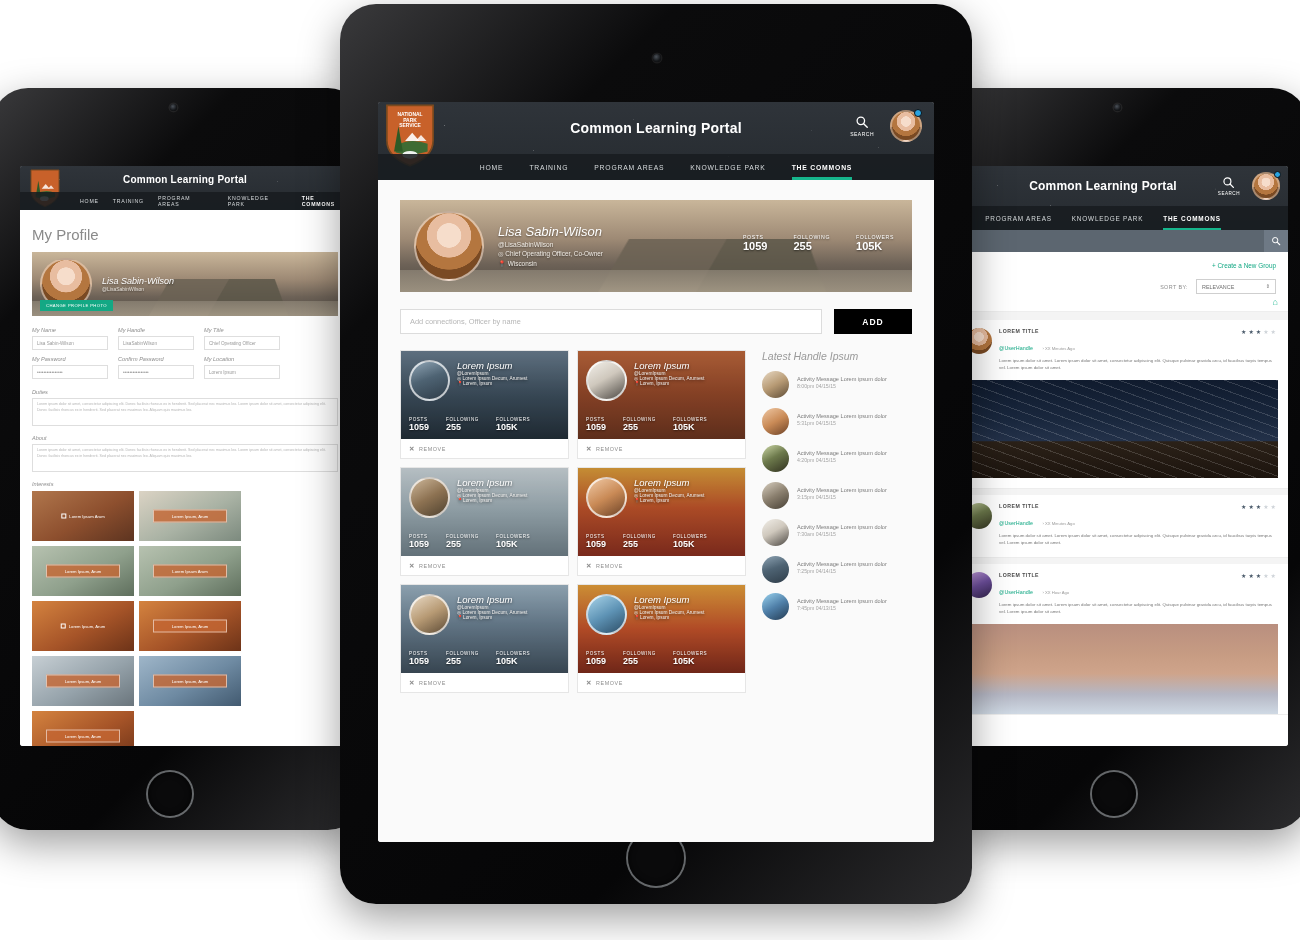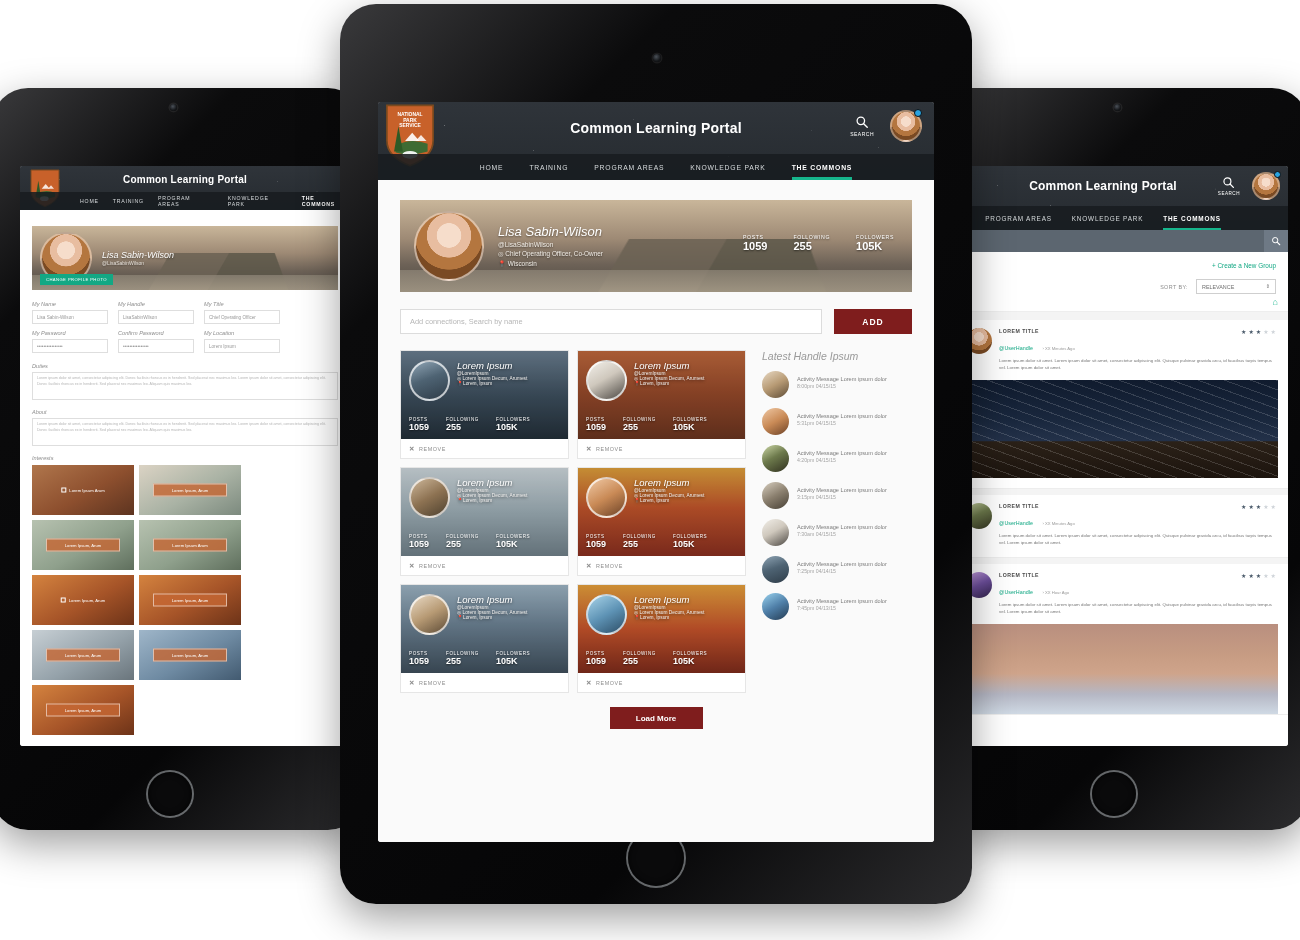--- a/index.html
+++ b/index.html
@@ -74,21 +74,21 @@
     text-shadow:0 1px 2px rgba(0,0,0,.45); }
   .banner-sub { color:#f0ece6; text-shadow:0 1px 2px rgba(0,0,0,.5); }
   .stats { position:absolute; display:flex; color:#fff; text-align:left; }
   .stat .k { letter-spacing:.6px; text-shadow:0 1px 2px rgba(0,0,0,.5); }
   .stat .v { font-weight:bold; text-shadow:0 1px 2px rgba(0,0,0,.5); }
 
   
   .add-row { display:flex; }
   .add-input { flex:1; background:#fff; border:1px solid #dcdcdc; color:#b6b6b6;
     display:flex; align-items:center; }
-  .btn-green { background:#7f1d1d; color:#fff; border:none; font-weight:bold;
+  .btn-green { background:#000000; color:#fff; border:none; font-weight:bold;
     letter-spacing:1px; display:flex; align-items:center; justify-content:center; cursor:pointer;}
 
   
   .conn-grid { display:flex; flex-wrap:wrap; }
   .conn-card { background:#fff; border:1px solid #e6e6e6; }
   .conn-top { position:relative; overflow:hidden; }
   .conn-top .veil { position:absolute; inset:0; background:rgba(0,0,0,.12); }
   .conn-head { position:relative; display:flex; align-items:flex-start; }
   .conn-ava { border-radius:50%; overflow:hidden; flex:0 0 auto; }
   .conn-name { color:#fff; font-style:italic; text-shadow:0 1px 3px rgba(0,0,0,.55); }
@@ -192,20 +192,21 @@
         <div class="navbar" style="height:18px; gap:14px; padding-left:60px;">
           <a href="#" style="font-size:5.2px;">HOME</a>
           <a href="#" style="font-size:5.2px;">TRAINING</a>
           <a href="#" style="font-size:5.2px;">PROGRAM AREAS</a>
           <a href="#" style="font-size:5.2px;">KNOWLEDGE PARK</a>
           <a href="#" class="active" style="font-size:5.2px;">THE COMMONS</a>
         </div>
       </div>
 
       <div class="page" style="background:#fff; padding:16px 12px 0 12px;">
+        <div class="page-title" style="font-size:15px; margin-bottom:9px;">My Profile</div>
 
         <div class="banner" style="height:64px;">
           <div class="mt"></div>
           <div class="water"></div>
           <div class="banner-inner" style="padding-left:8px;">
             <div class="banner-ava ph-lisa" style="width:52px;height:52px;border:2px solid rgba(255,255,255,.5);"></div>
             <div class="banner-meta" style="margin-left:10px;">
               <div class="banner-name" style="font-size:9px;">Lisa Sabin-Wilson</div>
               <div class="banner-sub" style="font-size:5px; opacity:.9;">@LisaSabinWilson</div>
             </div>
@@ -486,21 +487,21 @@
             </div>
             <div class="stat">
               <div class="k" style="font-size:5.2px;">FOLLOWERS</div>
               <div class="v" style="font-size:11px;">105K</div>
             </div>
           </div>
         </div>
 
         <div class="add-row" style="margin-top:17px; gap:12px;">
           <div class="add-input" style="height:25px; font-size:7.4px; padding:0 9px;">
-            <span>Add connections, Search by name</span>
+            <span>Add connections, Officer by name</span>
           </div>
           <div class="btn-green" style="width:78px;height:25px;font-size:8.5px;">ADD</div>
         </div>
 
         <div style="display:flex; gap:16px; margin-top:16px;">
 
           <div class="conn-grid" style="width:346px; gap:8px;">
 
             <div class="conn-card" style="width:169px;">
               <div class="conn-top bg-surf" style="height:88px;">
@@ -750,20 +751,17 @@
                 <div class="act-ava ph-blue" style="width:27px;height:27px;"></div>
                 <div style="padding-top:5px;">
                   <div class="act-msg" style="font-size:5.6px;">Activity Message Lorem ipsum dolor</div>
                   <div class="act-time" style="font-size:5.2px; margin-top:1px;">7:45pm 04/13/15</div>
                 </div>
               </div>
             </div>
           </div>
         </div>
 
-        <div style="display:flex;justify-content:center;margin-top:14px;">
-          <div class="btn-green" style="width:93px;height:22px;font-size:8px;letter-spacing:0;">Load More</div>
-        </div>
       </div>
     </div>
   </div>
 
 </div>
 
 </body></html>

